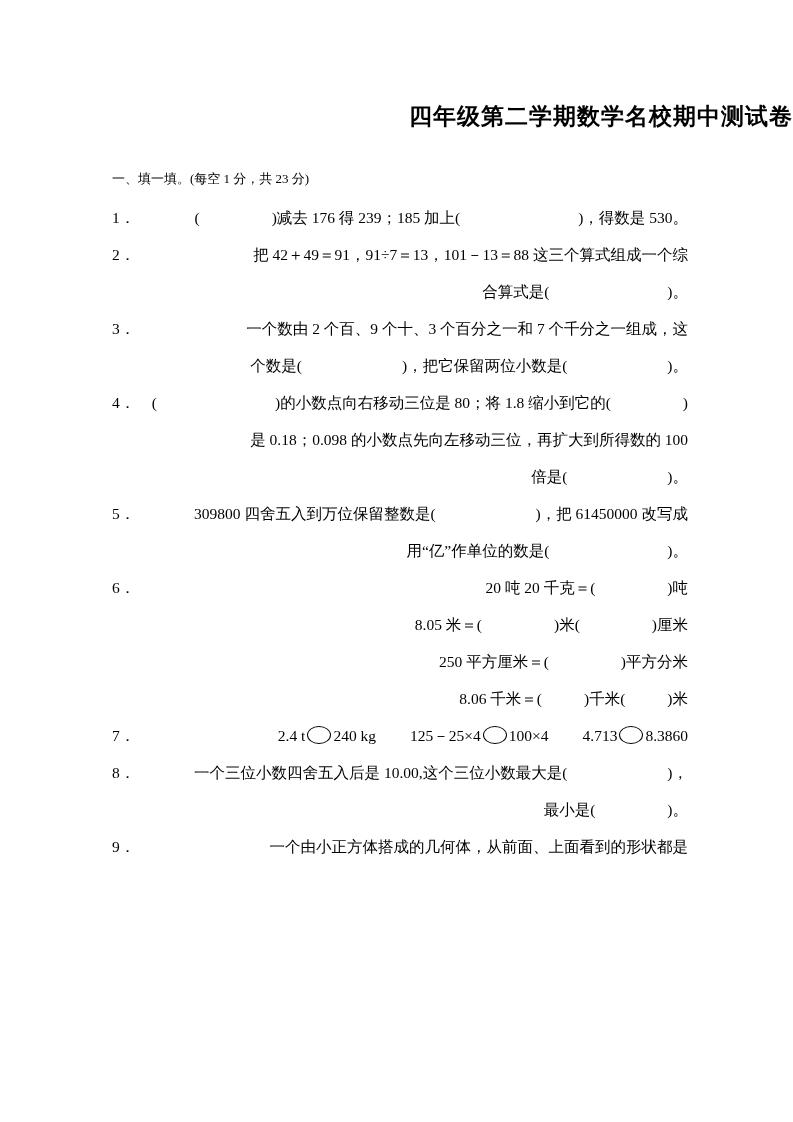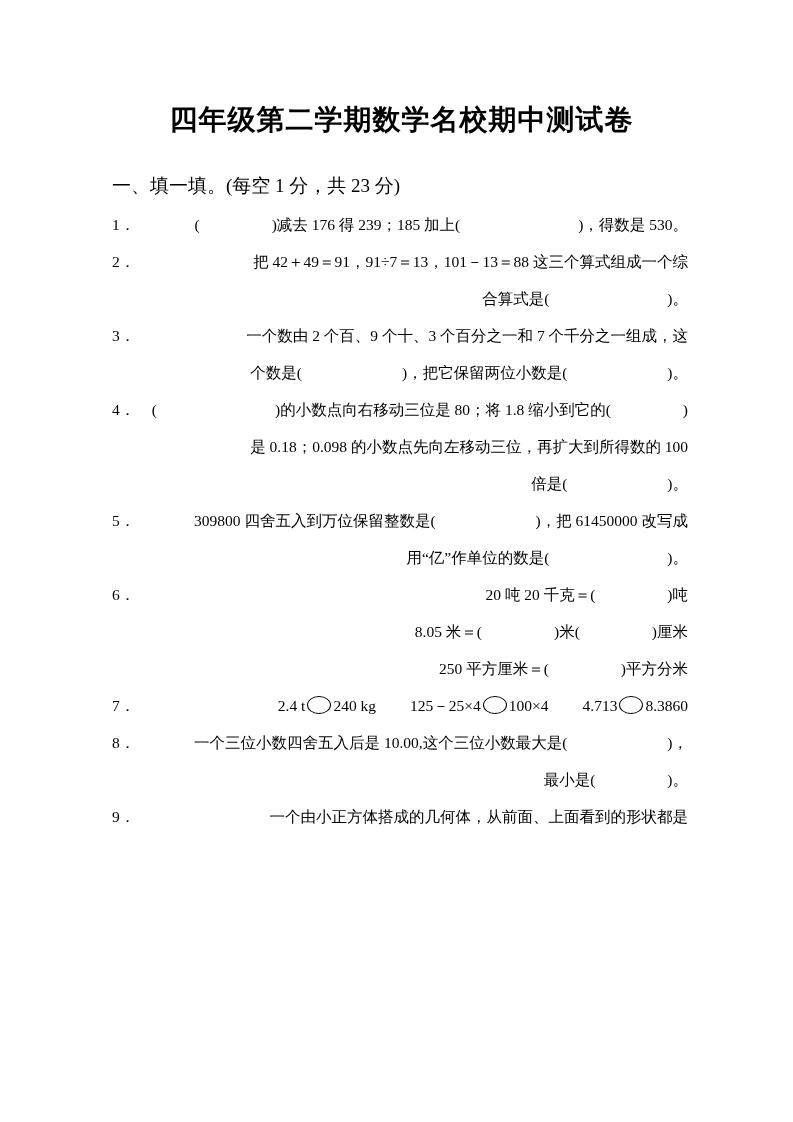--- a/index.html
+++ b/index.html
@@ -17,38 +17,38 @@
   }
   .page {
     position: absolute;
     left: 0; top: 0;
     width: 793px;
     height: 1122px;
     padding: 0;
     box-sizing: border-box;
   }
   .title {
-    text-align: center;
+    text-align: right;
     font-family: "Liberation Serif", serif;
     font-weight: bold;
-    font-size: 28px;
+    font-size: 23px;
     letter-spacing: 1px;
     margin: 0;
     padding-top: 101px;
     padding-left: 10px;
   }
   .content {
     margin-top: 28px;
     padding-left: 112px;
     padding-right: 105px;
     font-size: 15.5px;
     line-height: 37px;
   }
   .section-head {
-    font-size: 19px;
+    font-size: 13px;
     margin-bottom: 2px;
     font-family: Liberation Serif, serif;
   }
   .item {
     display: flex;
     align-items: flex-start;
     margin-bottom: 0px;
   }
   .item-num {
     width: 26px;
@@ -146,20 +146,21 @@
         <span class="line indent">用“亿”作单位的数是(<span class="blank-xl"></span>)。</span>
       </div>
     </div>
 
     <div class="item">
       <div class="item-num">6．</div>
       <div class="item-body">
         <span class="line">20 吨 20 千克＝(<span class="blank-m"></span>)吨</span>
         <span class="line indent">8.05 米＝(<span class="blank-m"></span>)米(<span class="blank-m"></span>)厘米</span>
         <span class="line indent">250 平方厘米＝(<span class="blank-m"></span>)平方分米</span>
+        <span class="line indent">8.06 千米＝(<span class="blank-s"></span>)千米(<span class="blank-s"></span>)米</span>
       </div>
     </div>
 
     <div class="item">
       <div class="item-num">7．</div>
       <div class="item-body">
         <span class="line indent"><span>2.4 t</span><span class="circle"></span><span>240 kg</span><span class="gap-wide"></span><span>125－25×4</span><span class="circle"></span><span>100×4</span><span class="gap-wide"></span><span>4.713</span><span class="circle"></span><span>8.3860</span></span>
       </div>
     </div>
 

